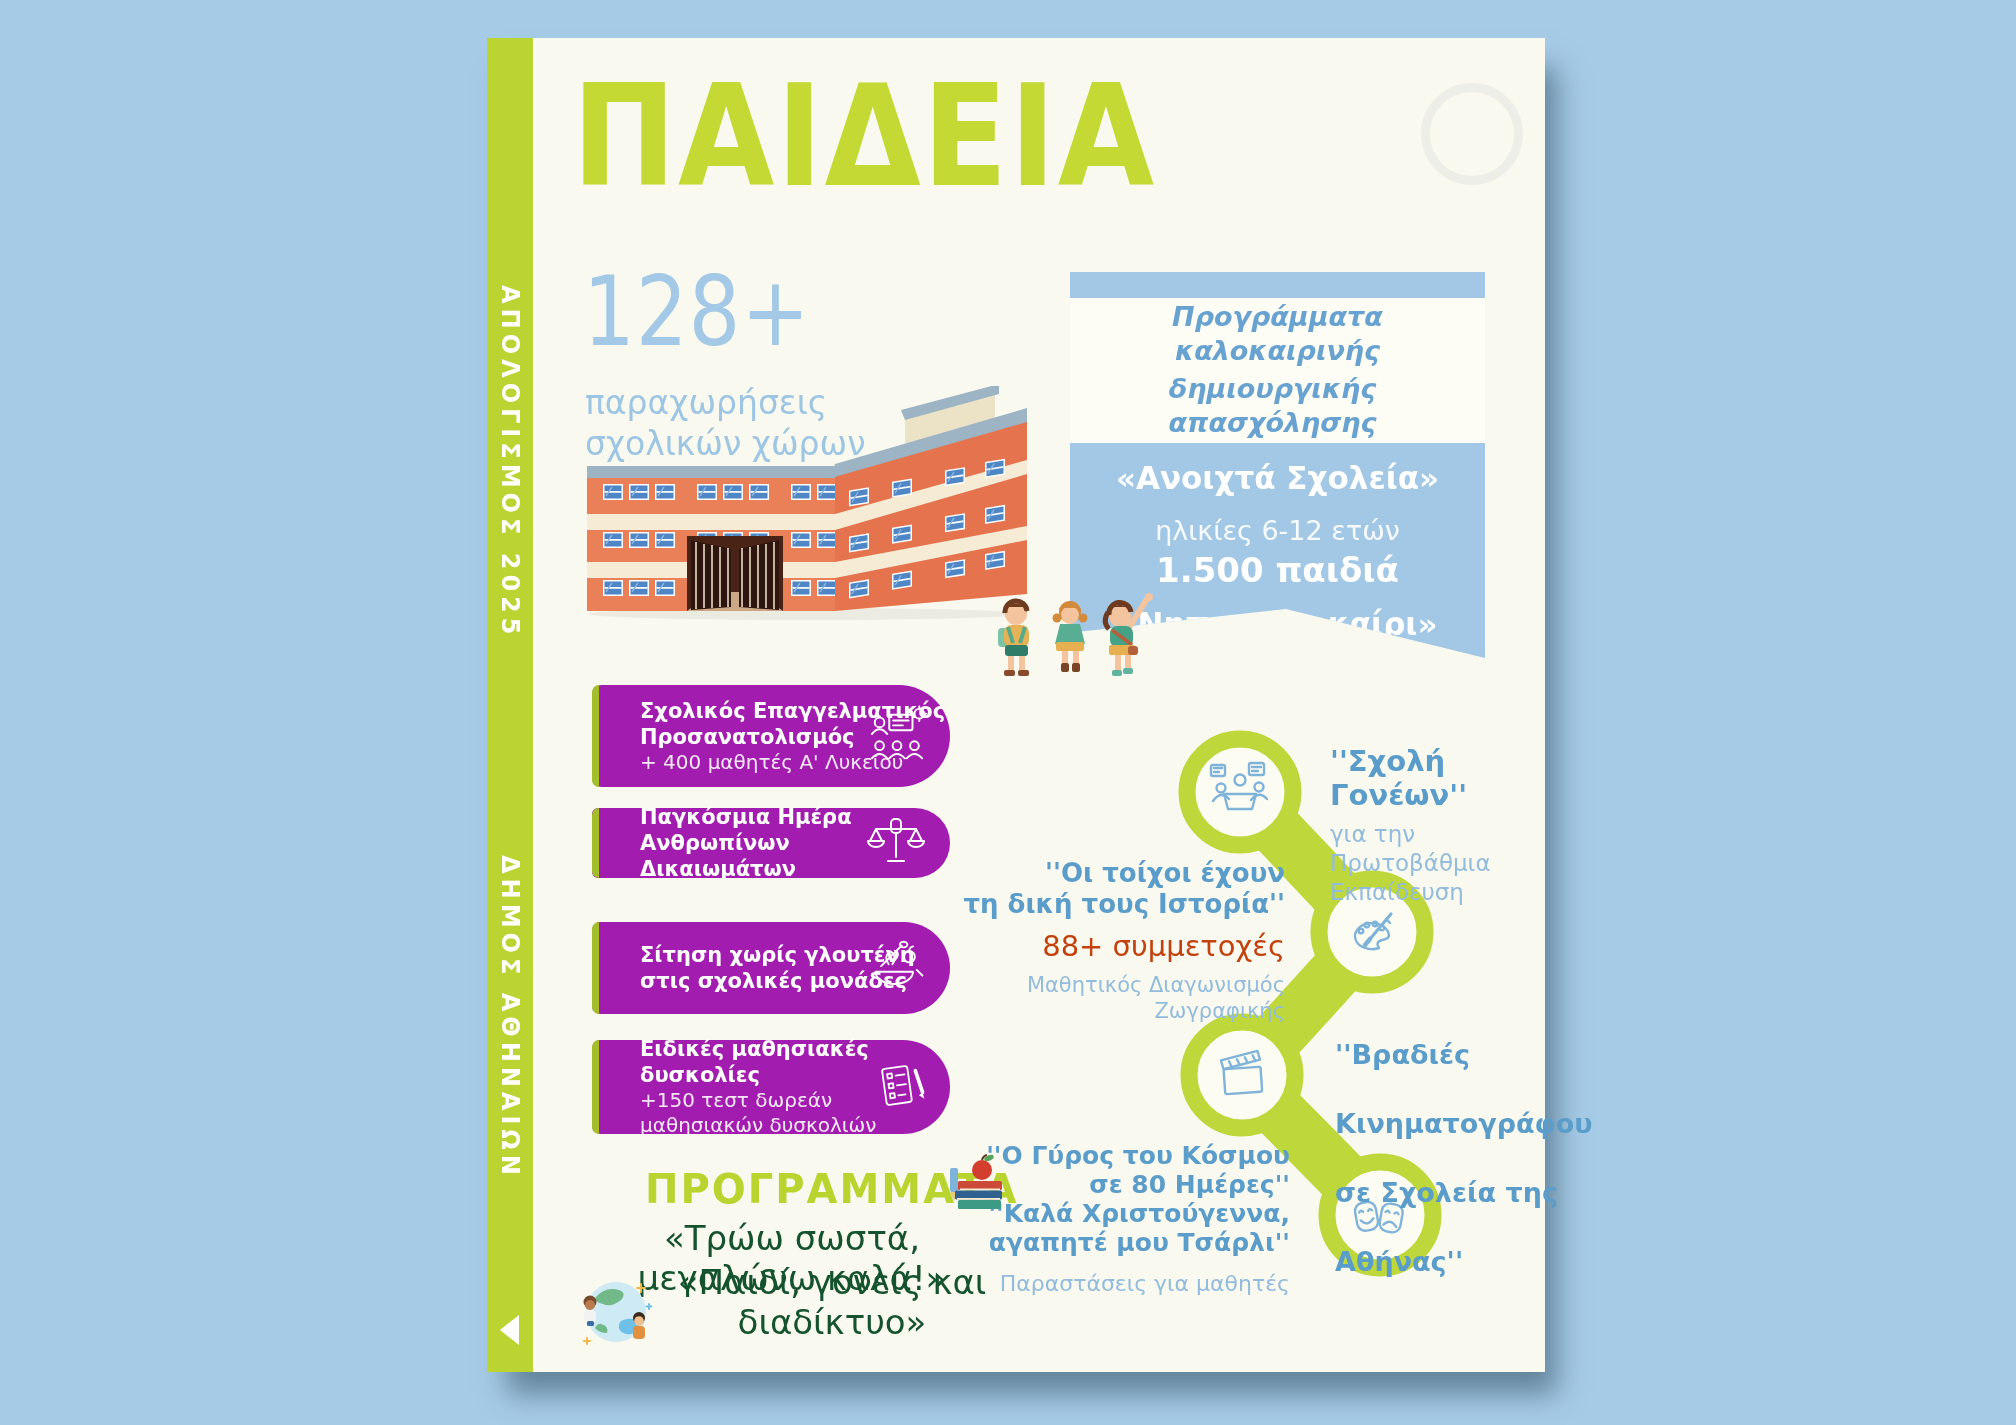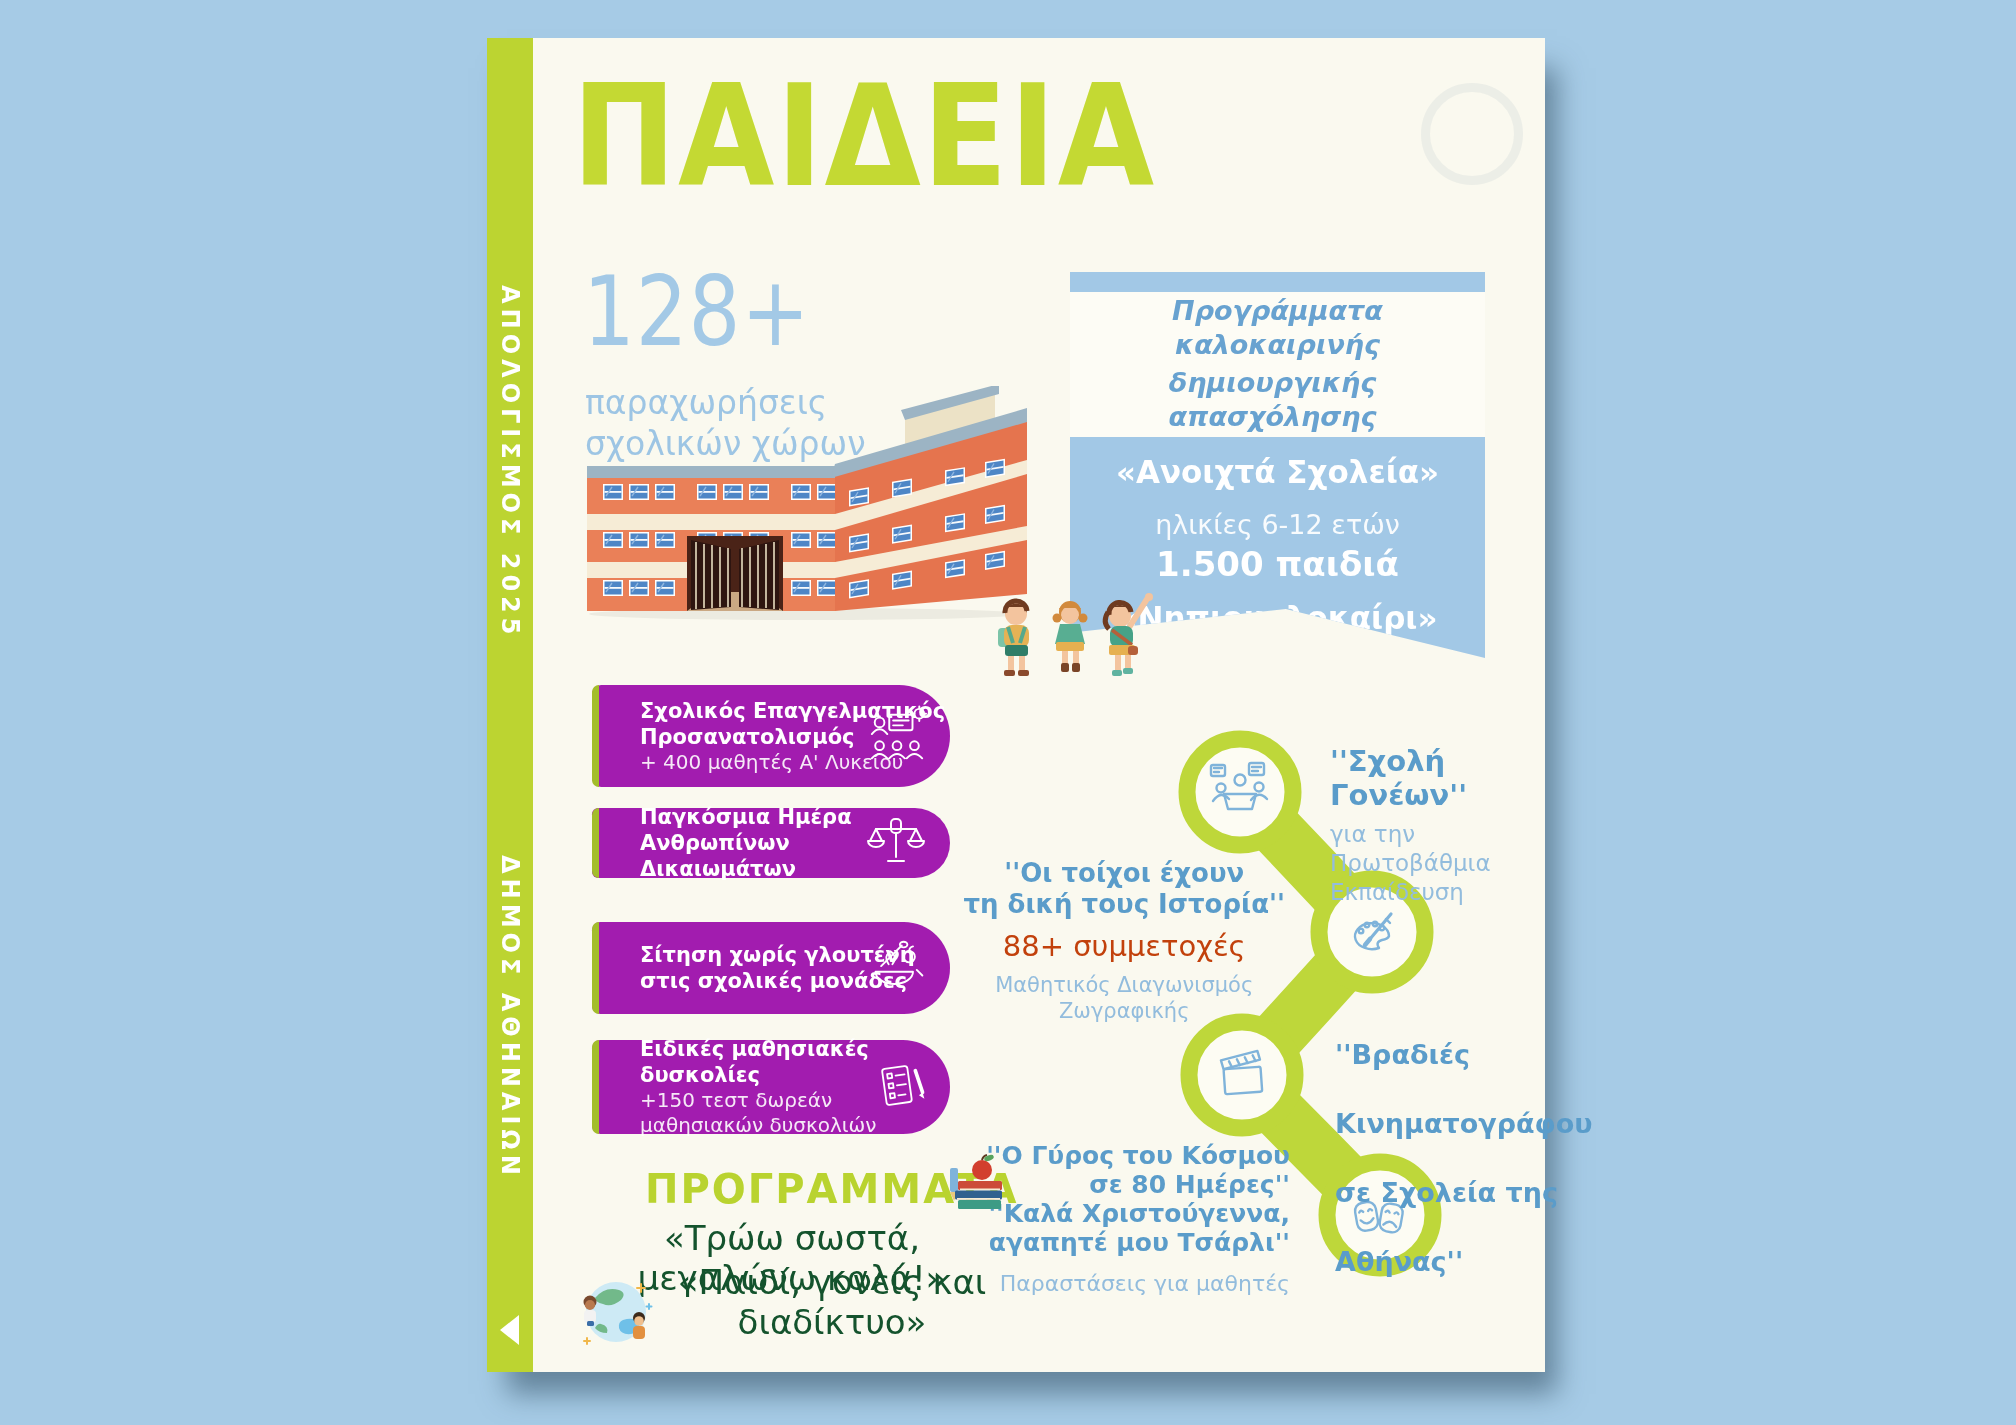--- a/index.html
+++ b/index.html
@@ -50,21 +50,21 @@
     font-size:33px;line-height:41px;color:#9dc5e4;font-weight:400;
   }
   
   .school{position:absolute;left:100px;top:348px;}
   
   .summer-box{
     position:absolute;left:583px;top:234px;width:415px;height:392px;
     background:#a2c8e6;text-align:center;color:#fff;
     clip-path:polygon(0 0,100% 0,100% 98.5%,52% 86%,0 92%);
   }
-  .box-header{margin-top:20px;line-height:34px;}
+  .box-header{margin-top:26px;line-height:34px;}
   .box-header span{
     display:inline-block;background:#fdfcf5;color:#68a2d0;
     font-style:italic;font-weight:600;font-size:27px;padding:2px 10px 3px;
   }
   .box-header .l2{margin-top:-2px;padding-right:20px;}
   .prog-name{font-size:31px;font-weight:700;margin-top:16px;}
   .prog-ages{font-size:27px;font-weight:400;color:rgba(255,255,255,.92);margin-top:19px;}
   .prog-count{font-size:34px;font-weight:700;margin-top:4px;}
   .kids{position:absolute;left:505px;top:552px;z-index:5;}
   
@@ -90,21 +90,21 @@
   .pill3{top:884px;height:92px;}
   .pill4{top:1002px;height:94px;}
   
   .chain{position:absolute;left:663px;top:662px;}
   
   .act{position:absolute;}
   .act .t{font-size:29px;font-weight:700;color:#5a9cca;line-height:34px;}
   .act .s{font-size:23px;font-weight:400;color:#92bcdd;line-height:29px;}
   .act1{left:843px;top:706px;}
   .act1 .s{margin-top:8px;}
-  .act2{right:260px;top:820px;text-align:center;}
+  .act2{right:260px;top:820px;text-align:right;}
   .act2 .t{font-size:26px;line-height:31px;}
   .act2 .stat{font-size:29px;font-weight:400;color:#c2410c;margin-top:9px;}
   .act2 .s{font-size:21px;line-height:26px;margin-top:9px;}
   .act3{left:848px;top:965px;}
   .act3 .t{font-size:27px;line-height:34px;margin-top:35px;}
   .act4{right:255px;top:1103px;text-align:right;}
   .act4 .t{font-size:25px;line-height:29px;}
   .act4 .s{font-size:22px;margin-top:12px;}
   
   .programs-header{

